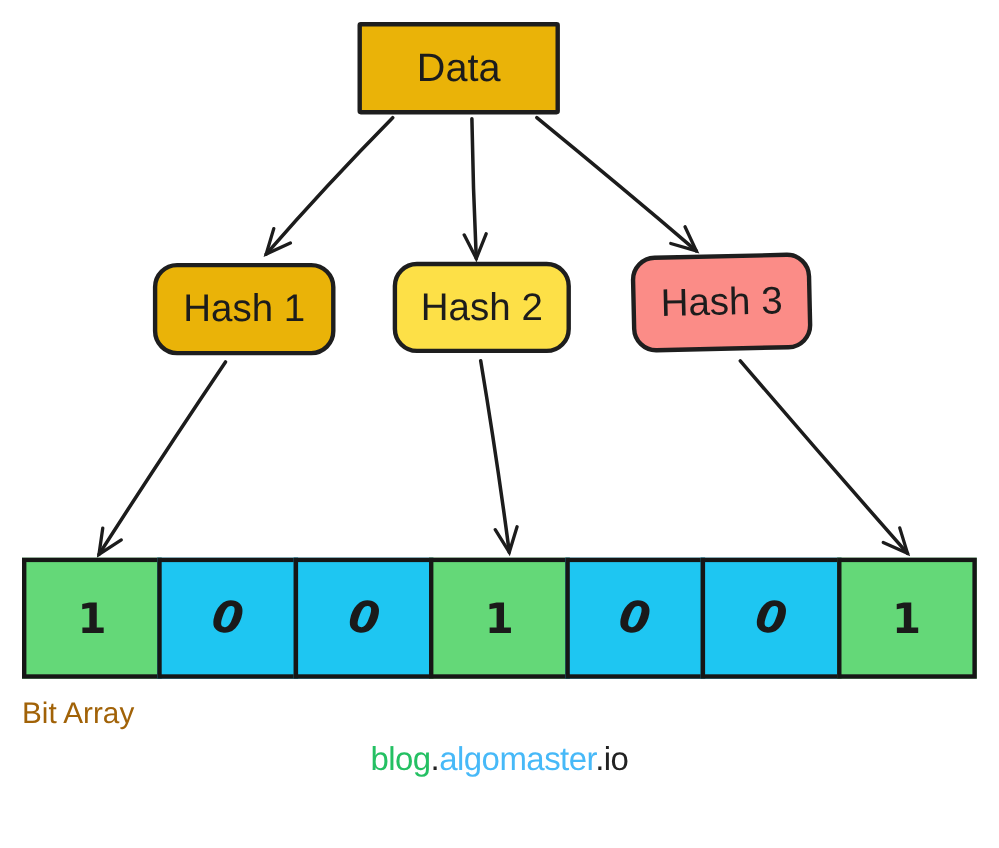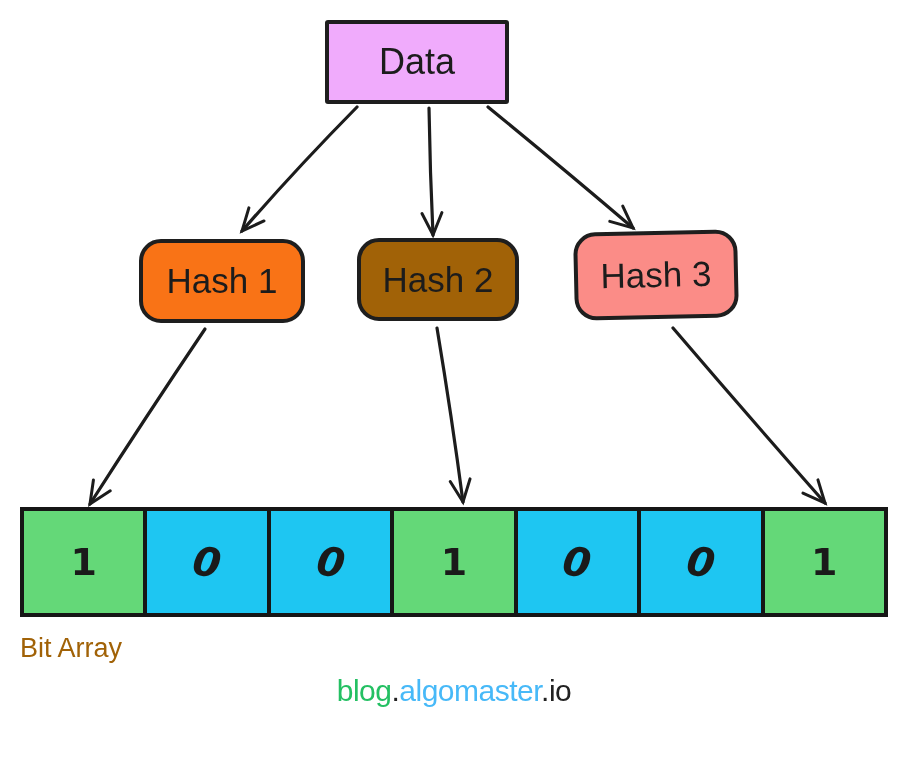--- a/index.html
+++ b/index.html
@@ -98,24 +98,24 @@
       </marker>
     </defs>
     <path d="M357,107 Q295,170 242,231" fill="none" stroke="#1c1c1c" stroke-width="3.2" stroke-linecap="round" marker-end="url(#ah)"></path>
     <path d="M429,108 Q430,172 433,235" fill="none" stroke="#1c1c1c" stroke-width="3.2" stroke-linecap="round" marker-end="url(#ah)"></path>
     <path d="M488,107 Q565,170 633,228" fill="none" stroke="#1c1c1c" stroke-width="3.2" stroke-linecap="round" marker-end="url(#ah)"></path>
     <path d="M205,329 Q145,418 90,504" fill="none" stroke="#1c1c1c" stroke-width="3.2" stroke-linecap="round" marker-end="url(#ah)"></path>
     <path d="M437,328 Q452,418 463,502" fill="none" stroke="#1c1c1c" stroke-width="3.2" stroke-linecap="round" marker-end="url(#ah)"></path>
     <path d="M673,328 Q750,418 825,503" fill="none" stroke="#1c1c1c" stroke-width="3.2" stroke-linecap="round" marker-end="url(#ah)"></path>
   </svg>
 
-  <div class="node data-node" style="background-color: #f0abfc;">Data</div>
+  <div class="node data-node" style="background-color: #eab308;">Data</div>
 
-  <div class="node hash-node hash-1" style="background-color: #f97316;">Hash 1</div>
-  <div class="node hash-node hash-2" style="background-color: #a16207;">Hash 2</div>
+  <div class="node hash-node hash-1" style="background-color: #eab308;">Hash 1</div>
+  <div class="node hash-node hash-2" style="background-color: #fde047;">Hash 2</div>
   <div class="node hash-node hash-3" style="background-color: rgb(251, 140, 135);">Hash 3</div>
 
   <div class="bit-array">
     <div class="bit-cell" data-value="1" style="background-color: rgb(100, 216, 120);">
       <span class="digit">1</span>
     </div>
     <div class="bit-cell" data-value="0" style="background-color: rgb(30, 198, 242);">
       <span class="digit">0</span>
     </div>
     <div class="bit-cell" data-value="0" style="background-color: rgb(30, 198, 242);">

